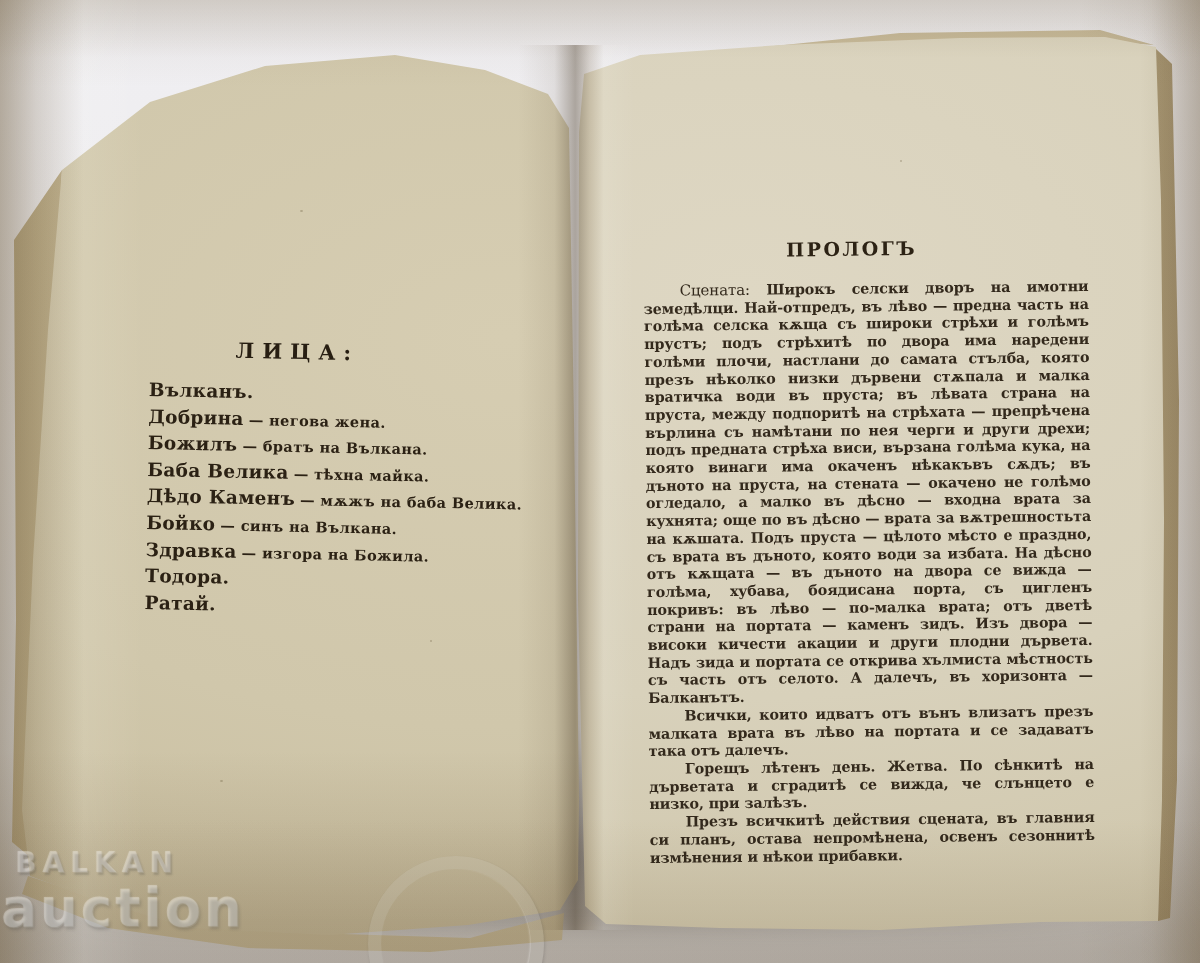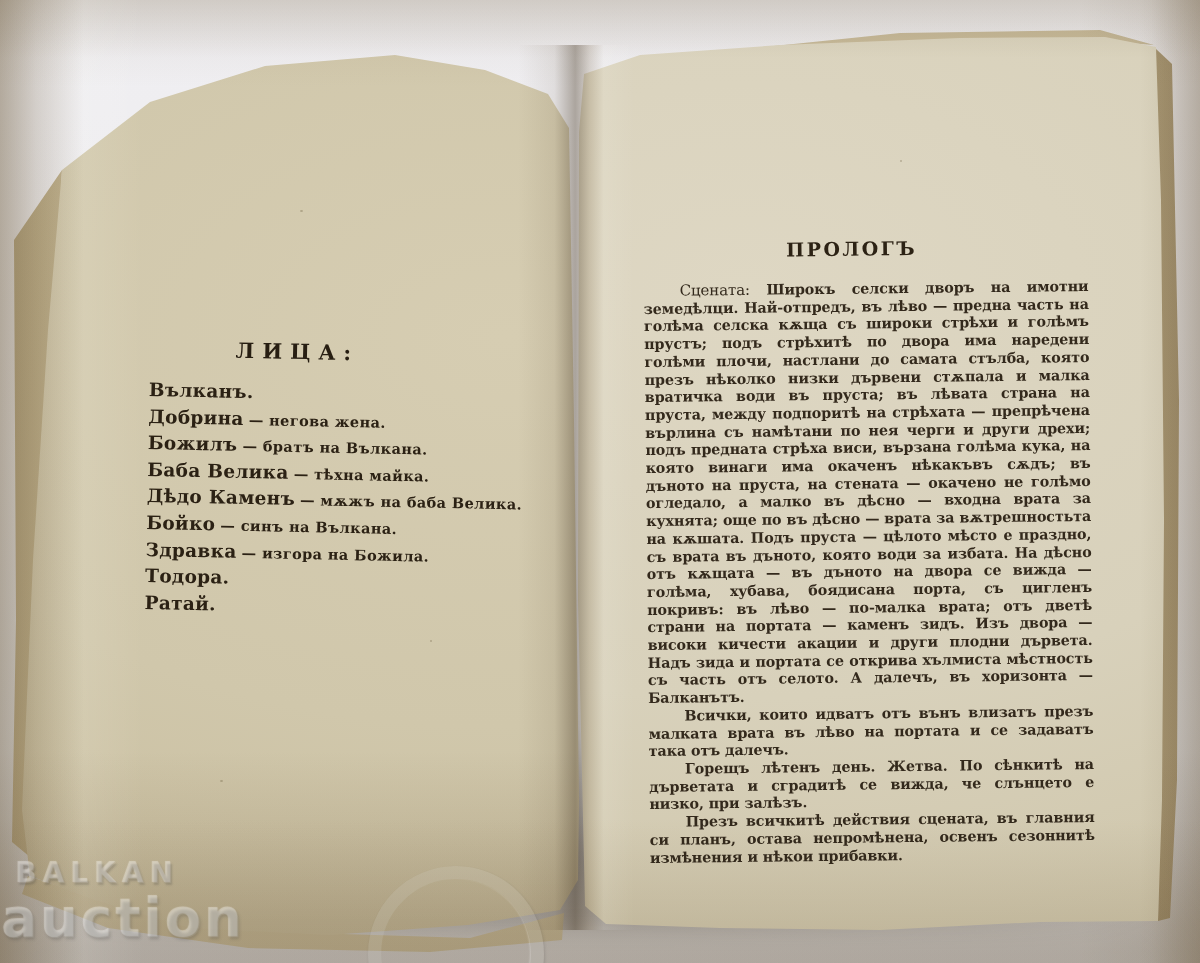--- a/index.html
+++ b/index.html
@@ -90,21 +90,21 @@
   .prologue-title{
     text-align:center;font-weight:700;font-size:19px;letter-spacing:2.5px;
     transform:translateX(-14px);color:#2c2214;
   }
   .prologue-body{margin-top:21px;font-size:14.3px;line-height:17.7px;
     text-align:justify;font-weight:700;letter-spacing:-0.1px;}
   .prologue-body p{margin:0;text-indent:36px;}
   .lead-label{font-weight:400;font-size:15px;}
 
   
-  .watermark{position:absolute;left:0;top:14px;width:1200px;height:937px;pointer-events:none;}
+  .watermark{position:absolute;left:0;top:4px;width:1200px;height:937px;pointer-events:none;}
   .wm-line1{
     position:absolute;left:16px;top:843px;
     font-family:"DejaVu Sans","Liberation Sans",sans-serif;
     font-weight:700;font-size:28px;letter-spacing:6px;
     color:rgba(215,212,208,.16);
     text-shadow:1px 2px 2px rgba(60,60,60,.22),-1px -1px 1px rgba(255,255,255,.38);
   }
   .wm-line2{
     position:absolute;left:2px;top:862px;
     font-family:"DejaVu Sans","Liberation Sans",sans-serif;

